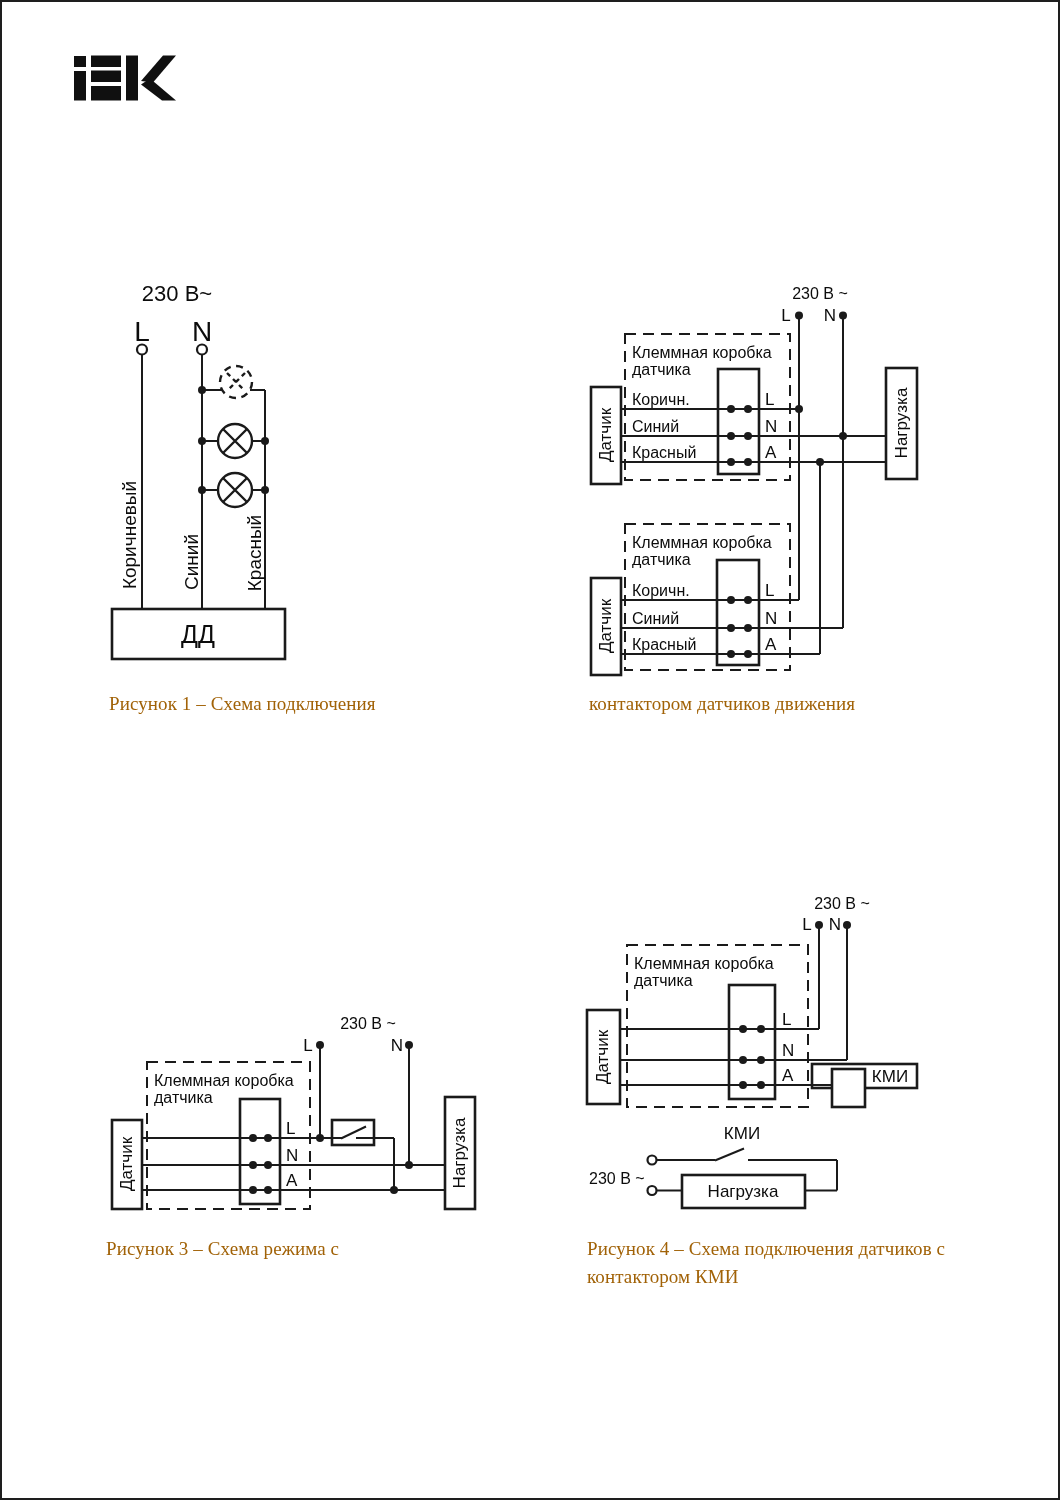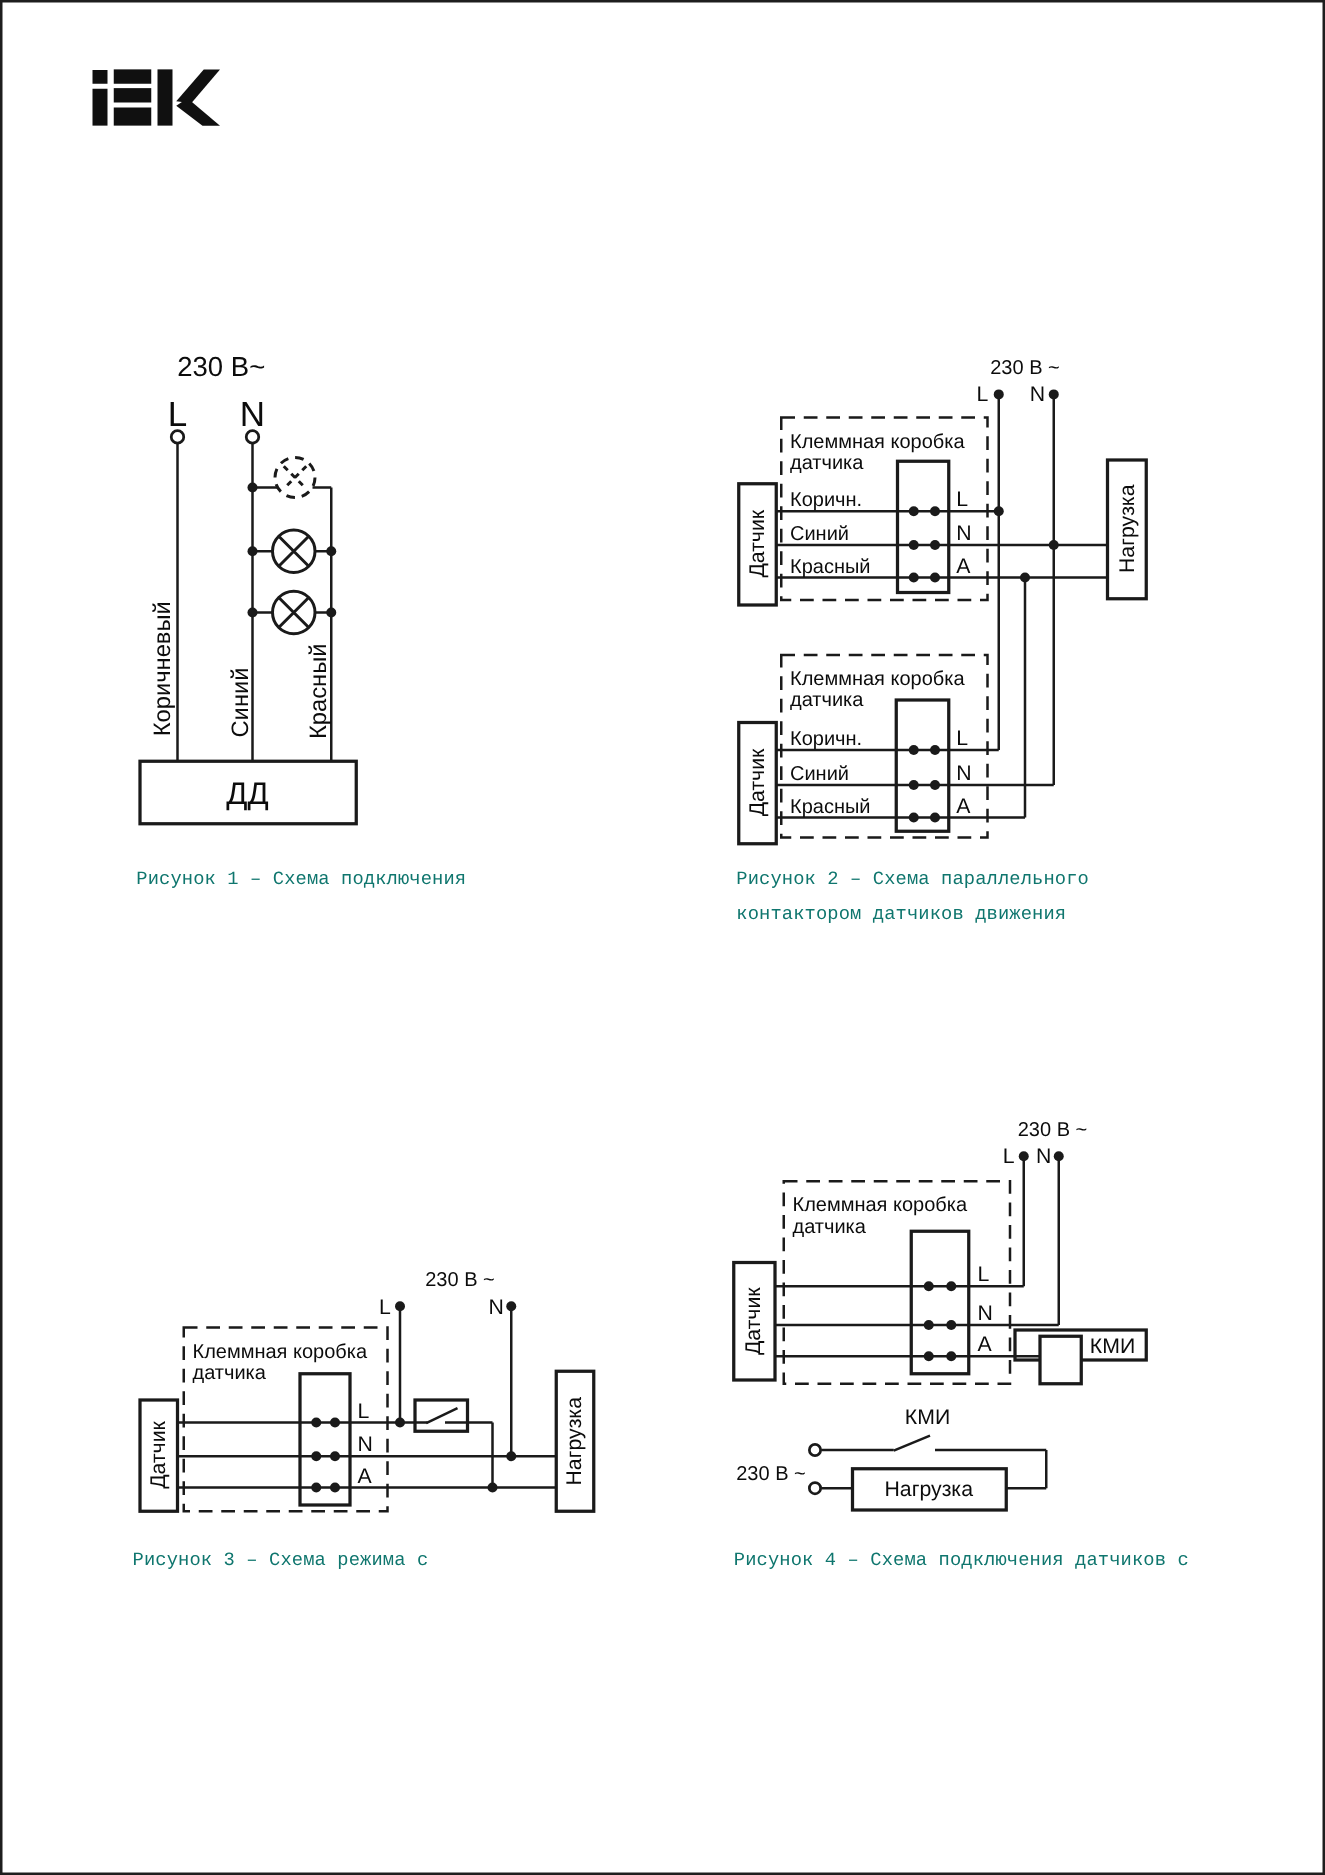--- a/index.html
+++ b/index.html
@@ -1,20 +1,20 @@
 <!DOCTYPE html>
 <html><head>
 <meta charset="utf-8">
 <style>
   html,body{margin:0;padding:0;background:#e8e8e8;}
   .page{position:relative;width:1060px;height:1500px;background:#fff;
         border:2px solid #1e1e1e;box-sizing:border-box;overflow:hidden;}
   .diagram-layer{position:absolute;left:0;top:0;}
-  .caption{position:absolute;font-family:Liberation Mono, monospace;font-size:15px;
-           line-height:28px;color:#0f766e;letter-spacing:.1px;white-space:nowrap;}
+  .caption{position:absolute;font-family:Liberation Serif, serif;font-size:19px;
+           line-height:28px;color:#a16207;letter-spacing:.1px;white-space:nowrap;}
   
   .w    {stroke:#1a1a1a;stroke-width:2;fill:none;}
   .box  {fill:#ffffff;stroke:#1a1a1a;stroke-width:2.6;}
   .dash {fill:none;stroke:#1a1a1a;stroke-width:2;stroke-dasharray:11 7;}
   .dot  {fill:#1a1a1a;stroke:none;}
   .oc   {fill:#ffffff;stroke:#1a1a1a;stroke-width:2.2;}
   .lamp {fill:#ffffff;stroke:#1a1a1a;stroke-width:2.4;}
   .lampx{fill:none;stroke:#1a1a1a;stroke-width:2.4;}
   .lampd{fill:none;stroke:#1a1a1a;stroke-width:2.4;stroke-dasharray:7 5.5;}
   .lampdx{fill:none;stroke:#1a1a1a;stroke-width:2.4;stroke-dasharray:4.5 4;}
@@ -218,23 +218,23 @@
     <circle class="oc" cx="650" cy="1188.5" r="4.5"></circle>
     <rect class="box" x="680" y="1173" width="123" height="33"></rect>
     <text class="f17" x="741" y="1195" text-anchor="middle">Нагрузка</text>
   </g>
 </svg>
 
 <div class="caption" style="left:107px;top:688px;">
   <div>Рисунок 1 – Схема подключения</div>
 </div>
 <div class="caption" style="left:587px;top:688px;">
-  <div>Рисунок 2 – Схема параллельного</div>
   <div>контактором датчиков движения</div>
 </div>
 <div class="caption" style="left:104px;top:1233px;">
   <div>Рисунок 3 – Схема режима с</div>
 </div>
 <div class="caption" style="left:585px;top:1233px;">
   <div>Рисунок 4 – Схема подключения датчиков с</div>
+  <div>контактором КМИ</div>
 </div>
 
 </div>
 
 </body></html>

